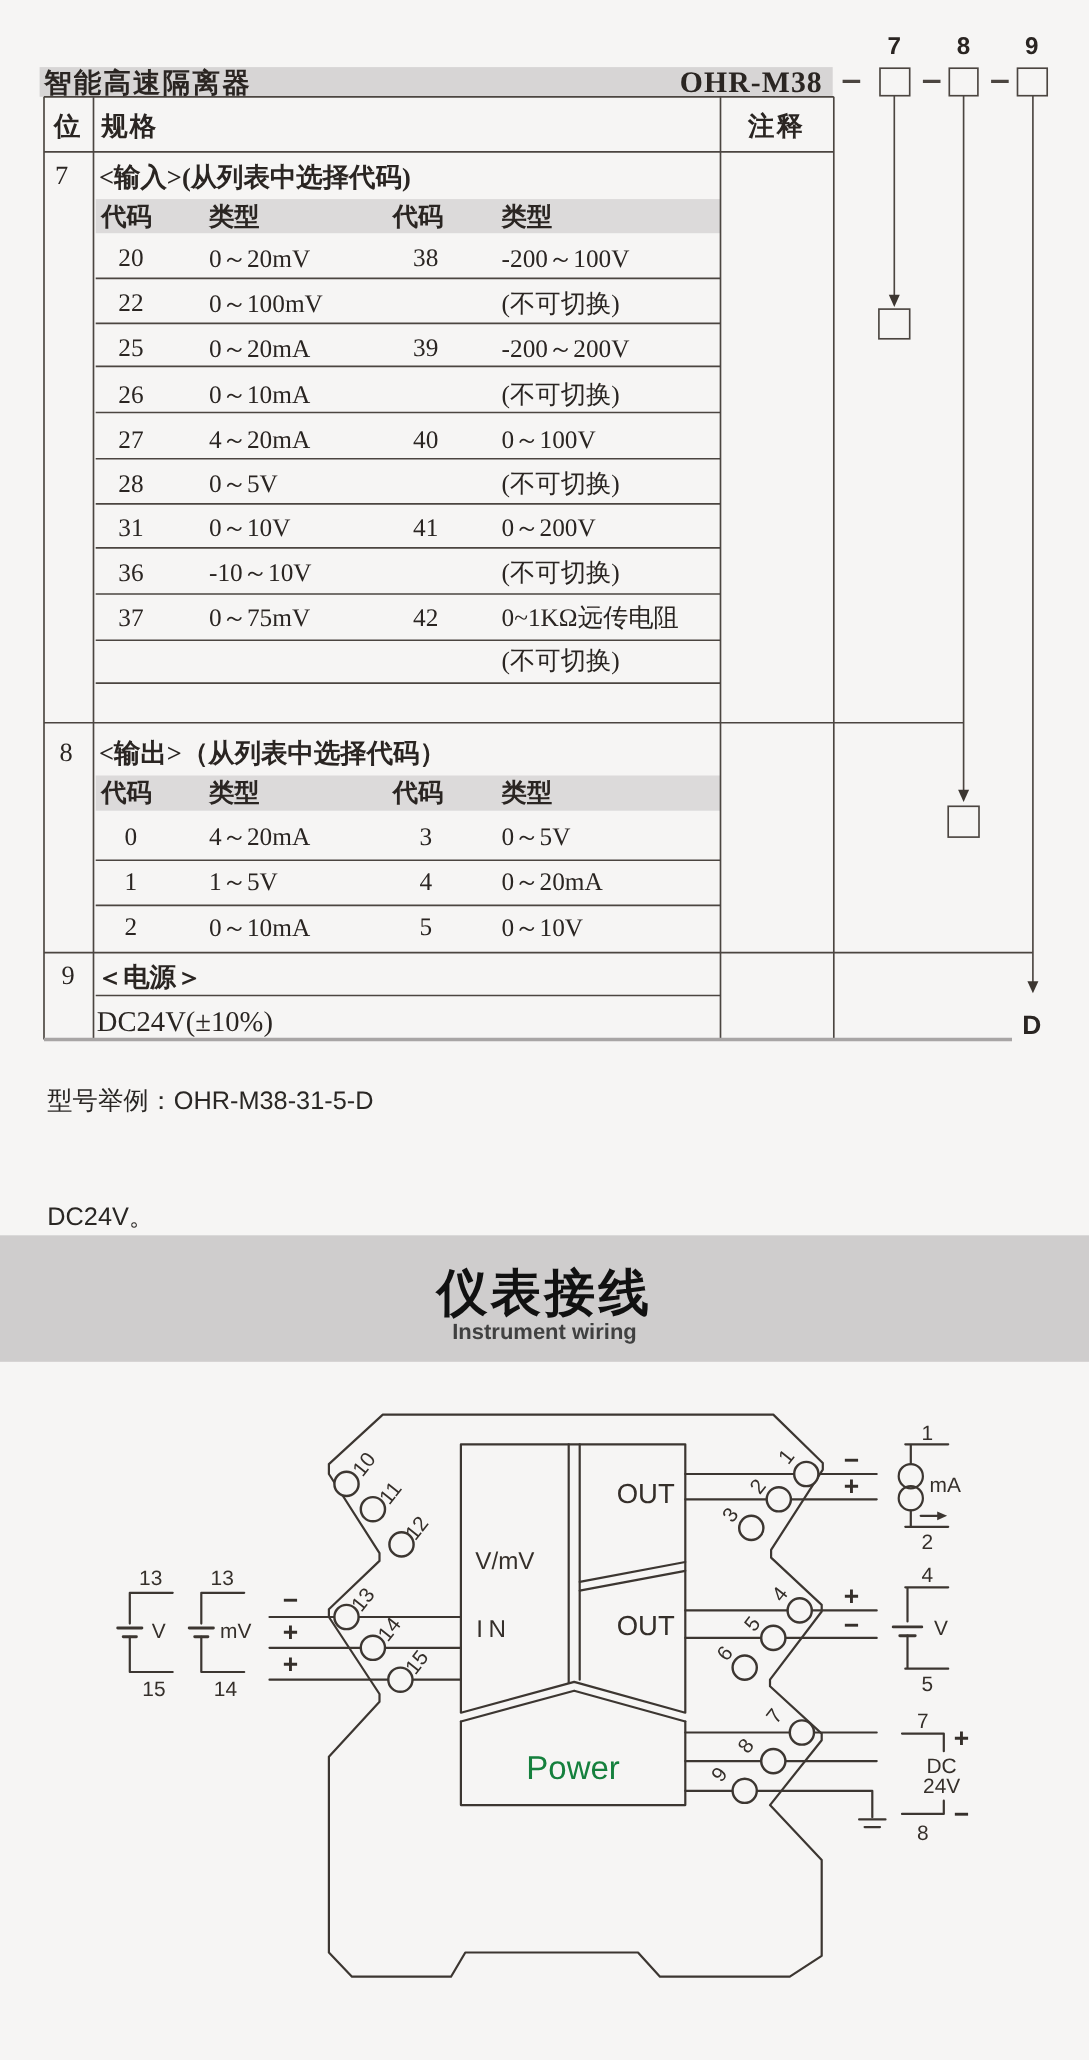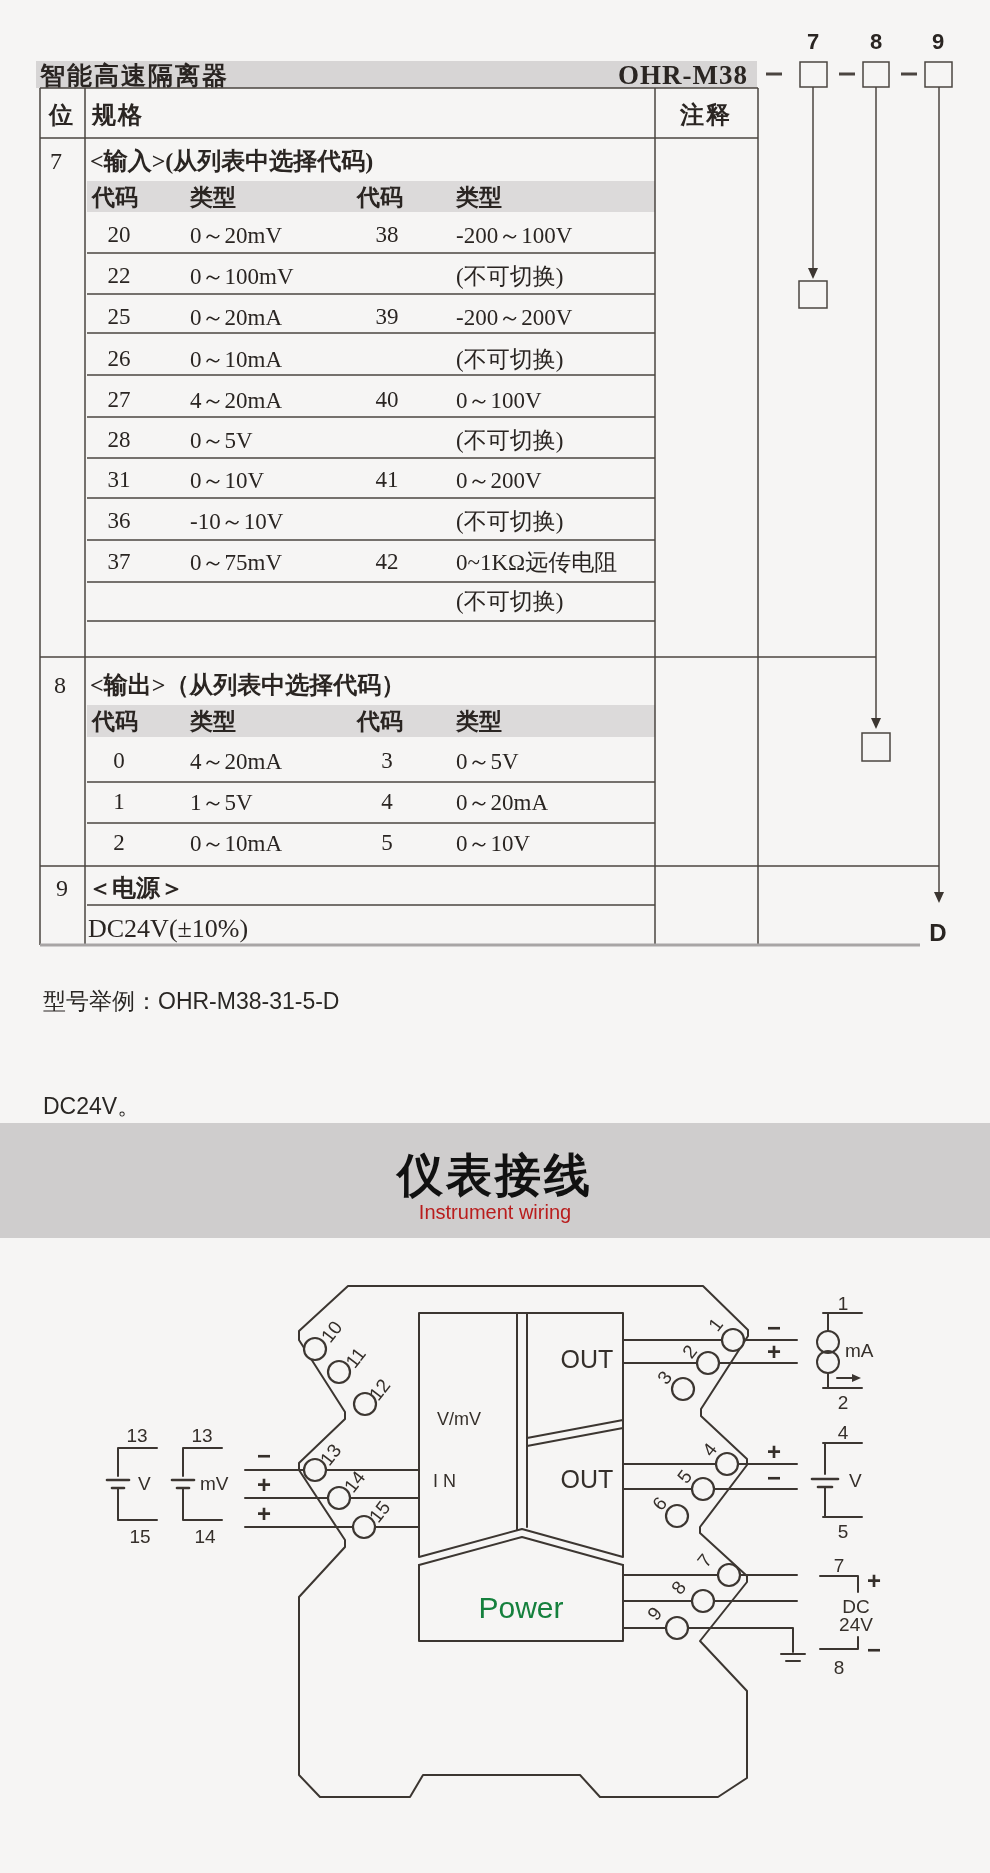--- a/index.html
+++ b/index.html
@@ -16,23 +16,23 @@
   .t-digit{font-size:22px;font-weight:700;}
   .t-colhead{font-size:24px;font-weight:700;letter-spacing:2px;}
   .t-secdigit{font-size:24px;}
   .t-heading{font-size:24px;font-weight:700;}
   .t-sub{font-size:23px;font-weight:700;}
   .t-cell{font-size:23px;}
   .t-power{font-size:26px;}
   .t-D{font-size:24px;font-weight:700;}
   .t-ex{font-size:23px;color:#2a2724;margin-left:10px;}
   .banner-title{font-size:46px;font-weight:700;letter-spacing:3px;color:#111;}
-  .banner-sub{font-size:20px;color:#b91c1c;}
+  .banner-sub{font-size:20px;color:#404040;font-weight:bold;}
   .w-lab{font-size:25px;color:#352f2a;}
-  .w-big{font-size:18px;color:#352f2a;}
+  .w-big{font-size:22px;color:#352f2a;}
   .w-power{font-size:30px;color:#15803d;}
   .w-sm{font-size:19px;color:#352f2a;}
   .w-sign{font-size:24px;font-weight:600;color:#352f2a;}
   .w-term{font-size:19px;color:#352f2a;transform:translate(-50%,-50%) rotate(-52deg);}
 </style>
 </head>
 <body>
 
 <div id="page">
 

